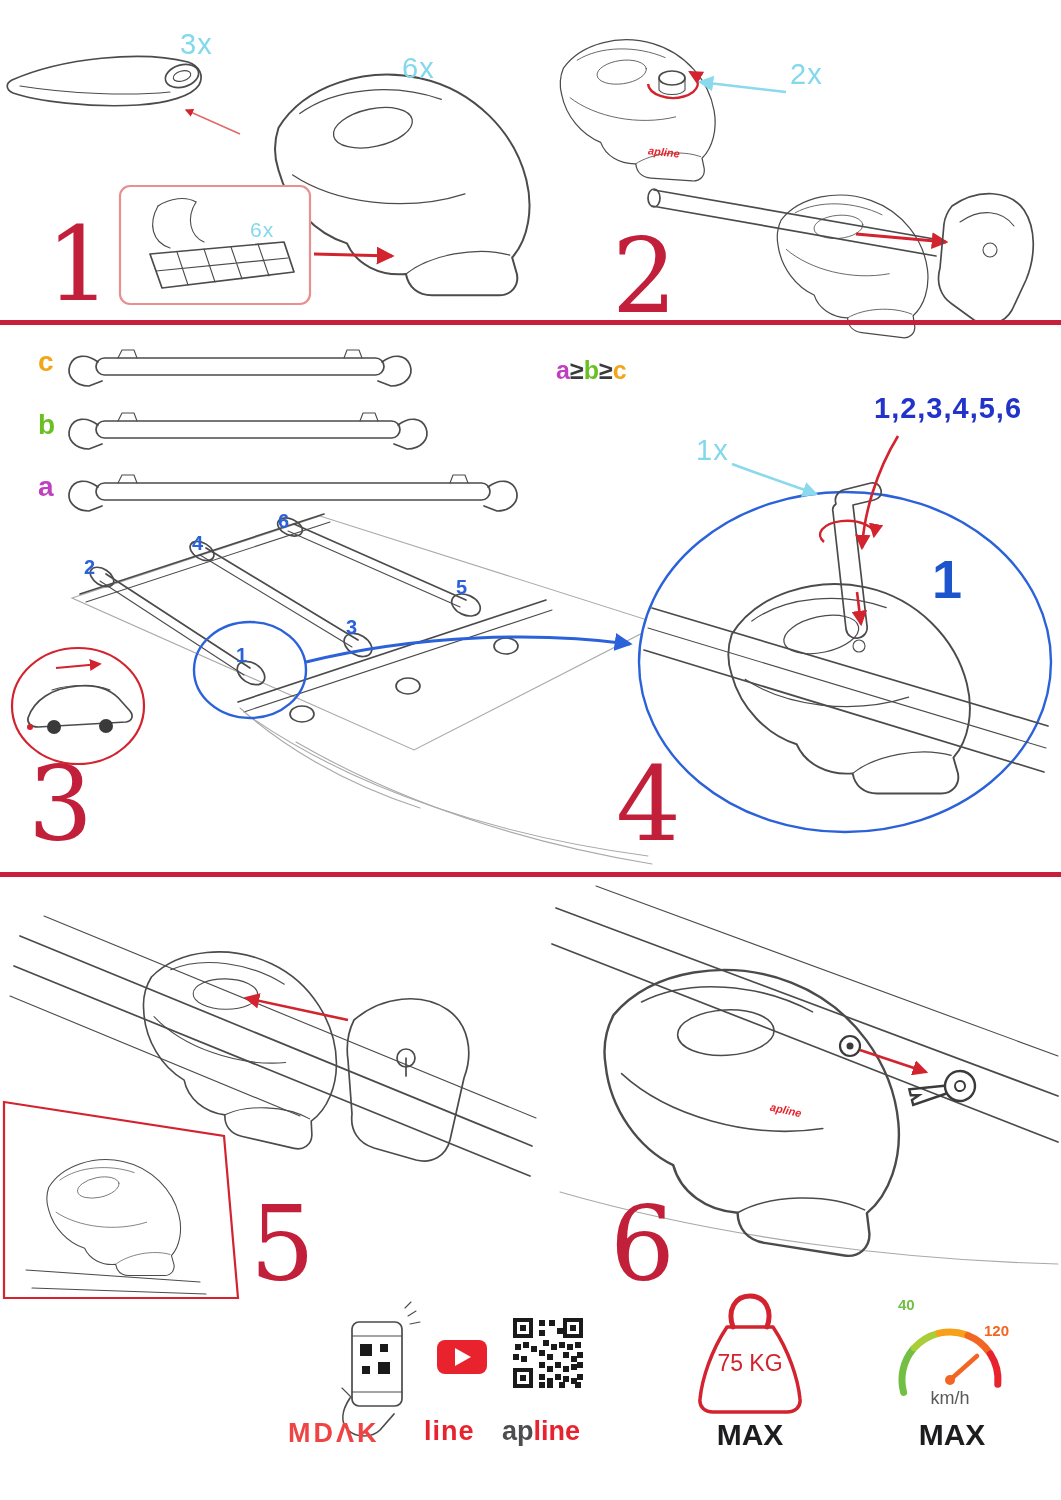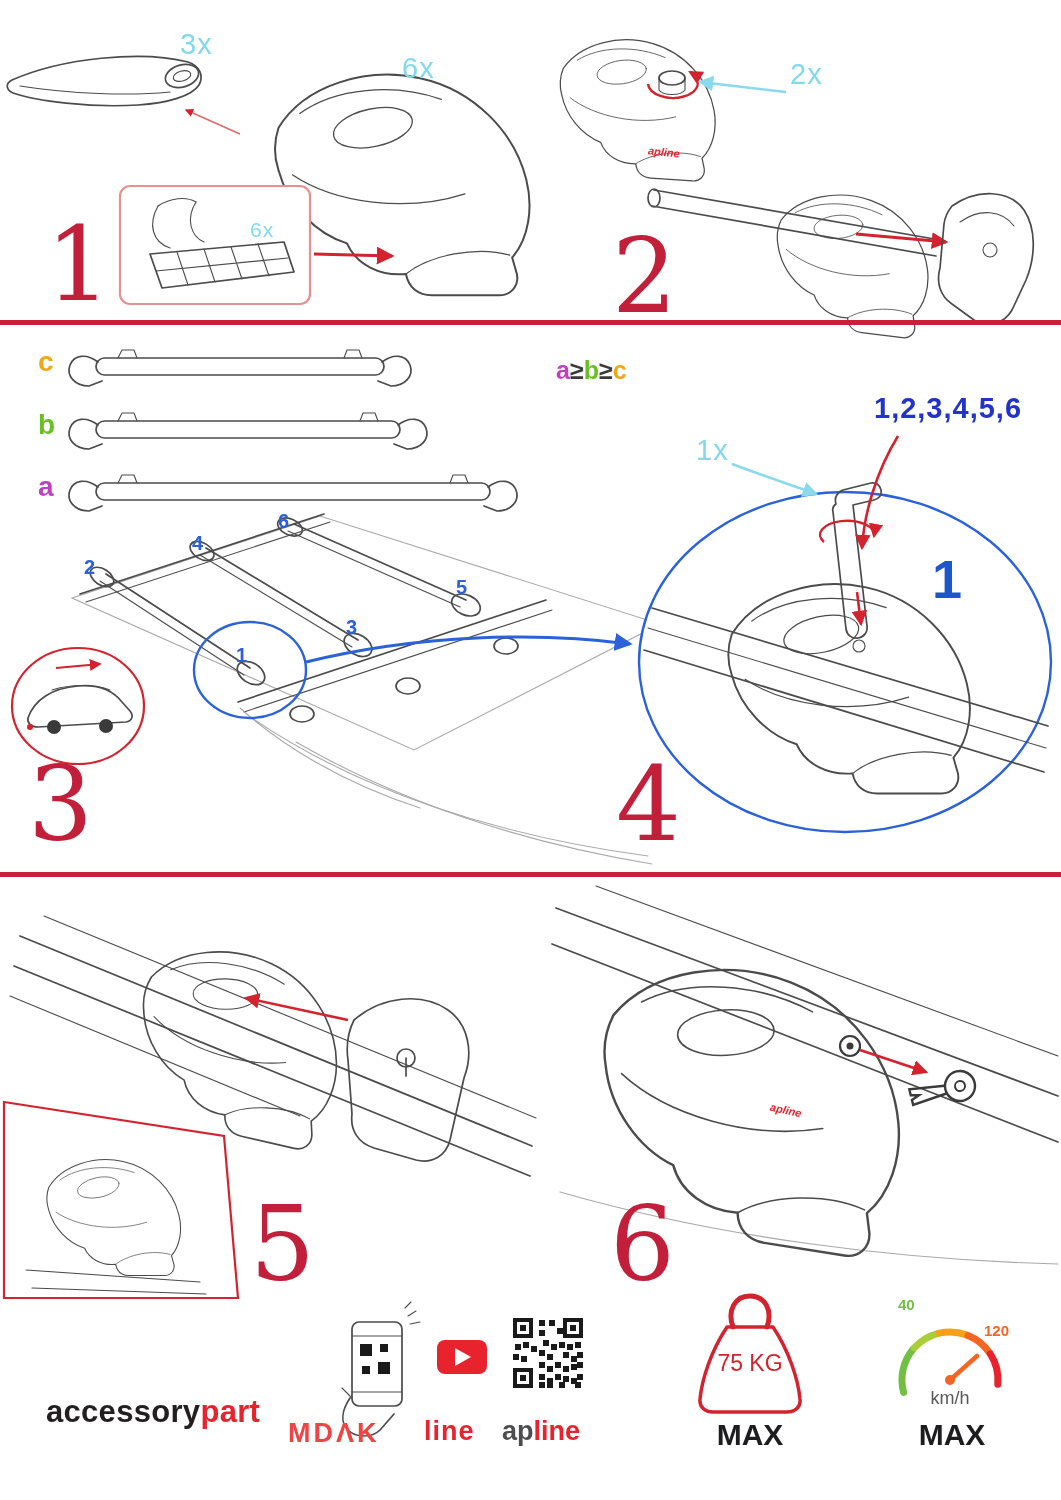--- a/index.html
+++ b/index.html
@@ -299,21 +299,20 @@
 
   <span class="abs seq" style="left:874px;top:392px">1,2,3,4,5,6</span>
   <span class="abs qty" style="left:696px;top:434px">1x</span>
   <span class="abs big1" style="left:932px;top:548px">1</span>
   <span class="abs stepnum" style="left:616px;top:754px">4</span>
 
   <span class="abs stepnum" style="left:250px;top:1194px">5</span>
   <span class="abs stepnum" style="left:610px;top:1194px">6</span>
   <span class="abs footbrand" style="left:770px;top:1104px;transform:rotate(12deg)">apline</span>
 
-  <span class="abs brand" style="left:46px;top:1394px"><span class="bk">accessory</span><span class="rd">part</span></span>
   <span class="abs mdak" style="left:288px;top:1418px">MDΛK</span>
   <span class="abs ipqi" style="left:424px;top:1416px">line</span>
   <span class="abs apline" style="left:502px;top:1416px"><span class="bk">ap</span><span class="rd">line</span></span>
 
   <span class="abs kg ctr" style="left:750px;top:1350px">75 KG</span>
   <span class="abs max ctr" style="left:750px;top:1418px">MAX</span>
   <span class="abs sp60" style="left:898px;top:1296px">40</span>
   <span class="abs sp120" style="left:984px;top:1322px">120</span>
   <span class="abs kmh ctr" style="left:950px;top:1388px">km/h</span>
   <span class="abs max ctr" style="left:952px;top:1418px">MAX</span>

